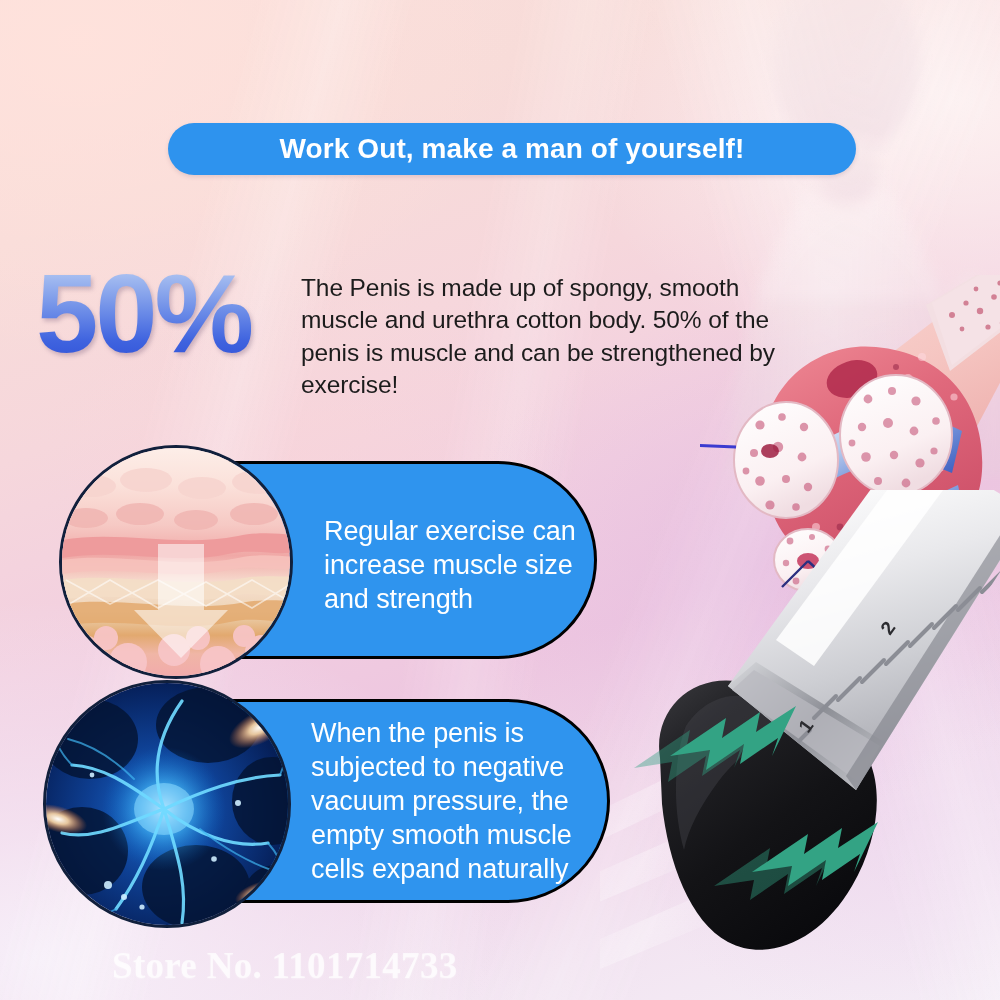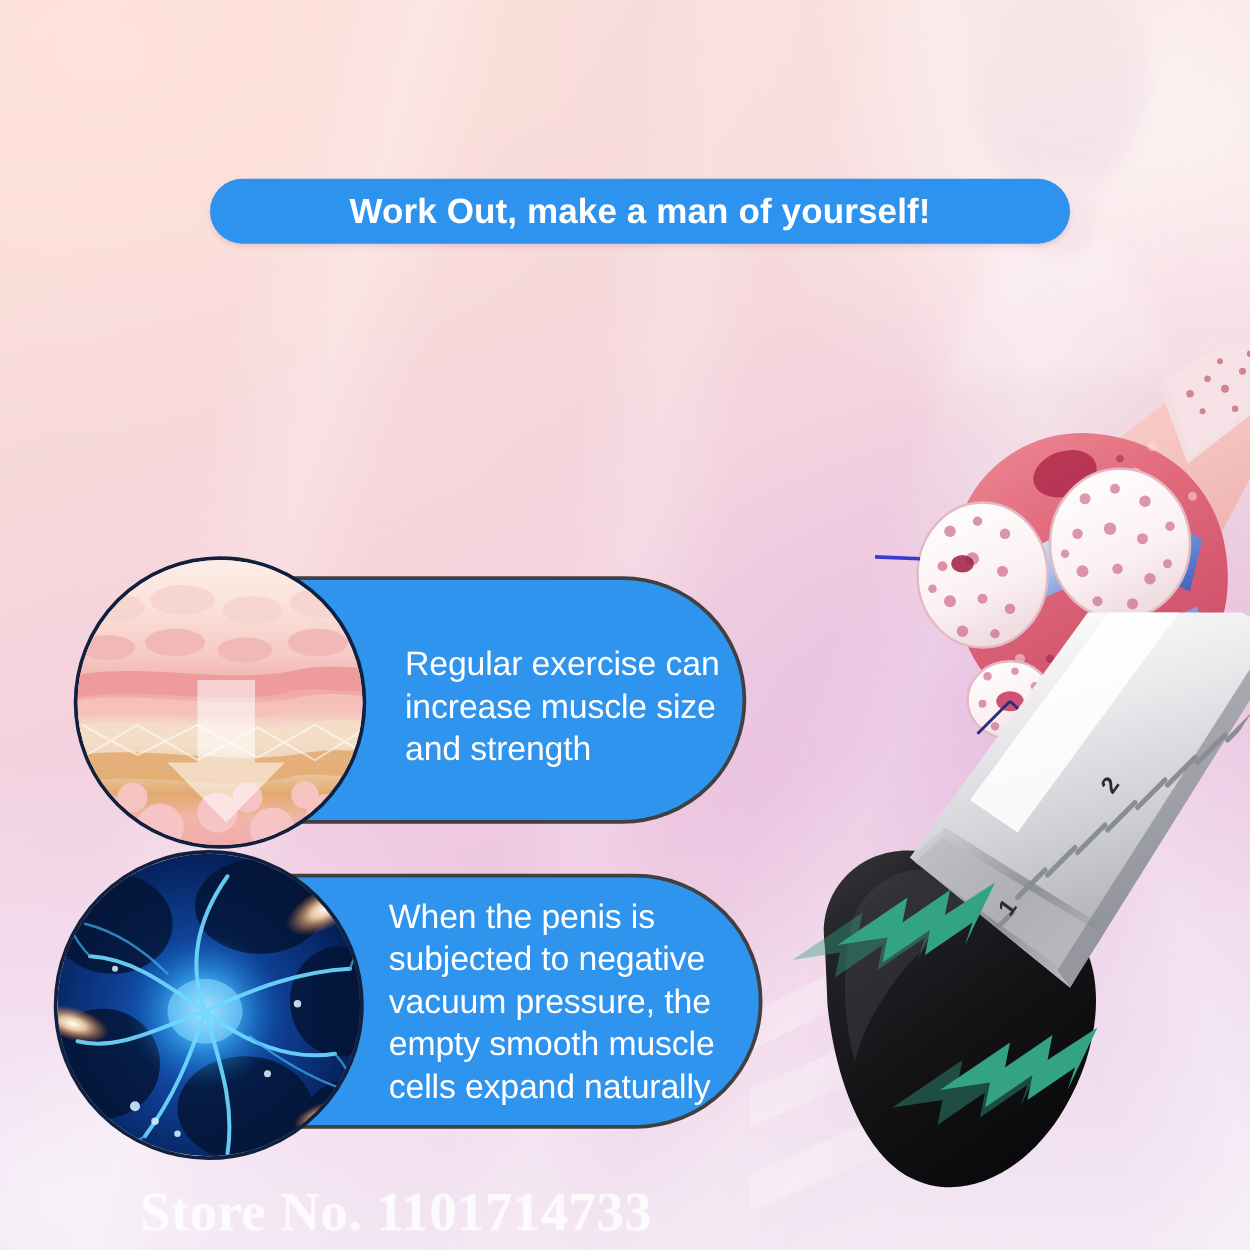--- a/index.html
+++ b/index.html
@@ -70,21 +70,21 @@
     font-weight:700;
     letter-spacing:-0.5px;
     line-height:1;
     color:#2f92ec;
     transform:scaleX(1.0);
     text-shadow:0 1px 0 rgba(255,255,255,.45);
     white-space:nowrap;
   }
 
   .subtitle-pill {
-    position:absolute; left:168px; top:143px;
+    position:absolute; left:168px; top:123px;
     width:688px; height:52px;
     background:#2e93ee;
     border-radius:26px;
     display:flex; align-items:center; justify-content:center;
     box-shadow:0 2px 4px rgba(120,90,110,.18);
   }
   .subtitle-pill span {
     color:#ffffff;
     font-size:28px;
     font-weight:700;
@@ -131,21 +131,21 @@
   
   .device {
     position:absolute; left:600px; top:490px;
     width:430px; height:500px;
   }
 
   
   .card {
     position:absolute;
     background:#2f94ee;
-    border:3px solid #404040;
+    border:3px solid #000000;
     display:flex; align-items:center;
   }
   .card-1 {
     left:72px; top:461px; width:525px; height:198px;
     border-radius:99px;
   }
   .card-2 {
     left:62px; top:699px; width:548px; height:204px;
     border-radius:102px;
   }
@@ -166,21 +166,21 @@
     line-height:1.26;
     letter-spacing:-.1px;
   }
   .card-1 .card-text { left:249px; top:50px; width:280px; }
   .card-2 .card-text { left:246px; top:14px; width:300px; }
 
   
   .watermark {
     position:absolute; left:112px; top:944px;
     font-family:"Liberation Serif", serif;
-    font-size:44px;
+    font-size:37px;
     font-weight:700;
     color:rgba(255,255,255,.72);
     letter-spacing:.3px;
     white-space:nowrap;
     text-shadow:0 1px 2px rgba(255,255,255,.35);
   }
 </style>
 </head>
 <body>
 
@@ -439,21 +439,23 @@
         <path d="M60 268 L116 230 L112 250 L150 224 L146 244 L184 218 L160 268 L166 250 L128 276 L132 256 L94 282 L98 262 Z"></path>
       </g>
       <path d="M70 266 L126 228 L122 248 L160 222 L156 242 L196 216 L172 266 L178 248 L140 274 L144 254 L106 280 L110 260 Z"></path>
       <g opacity=".42" transform="translate(-28,12)">
         <path d="M142 384 L198 346 L194 366 L232 340 L228 360 L268 334 L244 384 L250 366 L212 392 L216 372 L178 398 L182 378 Z"></path>
       </g>
       <path d="M152 382 L208 344 L204 364 L242 338 L238 358 L278 332 L254 382 L260 364 L222 390 L226 370 L188 396 L192 376 Z"></path>
     </g>
   </svg>
 
-
+  <div class="stat-fifty">50%</div>
+
+  <div class="stat-copy">The Penis is made up of spongy, smooth muscle and urethra cotton body. 50% of the penis is muscle and can be strengthened by exercise!</div>
 
   <div class="card card-1">
     <div class="card-thumb thumb-1">
       <svg viewBox="0 0 234 234" width="234" height="234">
         <defs>
           <linearGradient id="skinG" x1="0" y1="0" x2="0" y2="1">
             <stop offset="0%" stop-color="#fdeee8"></stop>
             <stop offset="16%" stop-color="#fbe1da"></stop>
             <stop offset="33%" stop-color="#f6c9c4"></stop>
             <stop offset="46%" stop-color="#f0a8a6"></stop>

